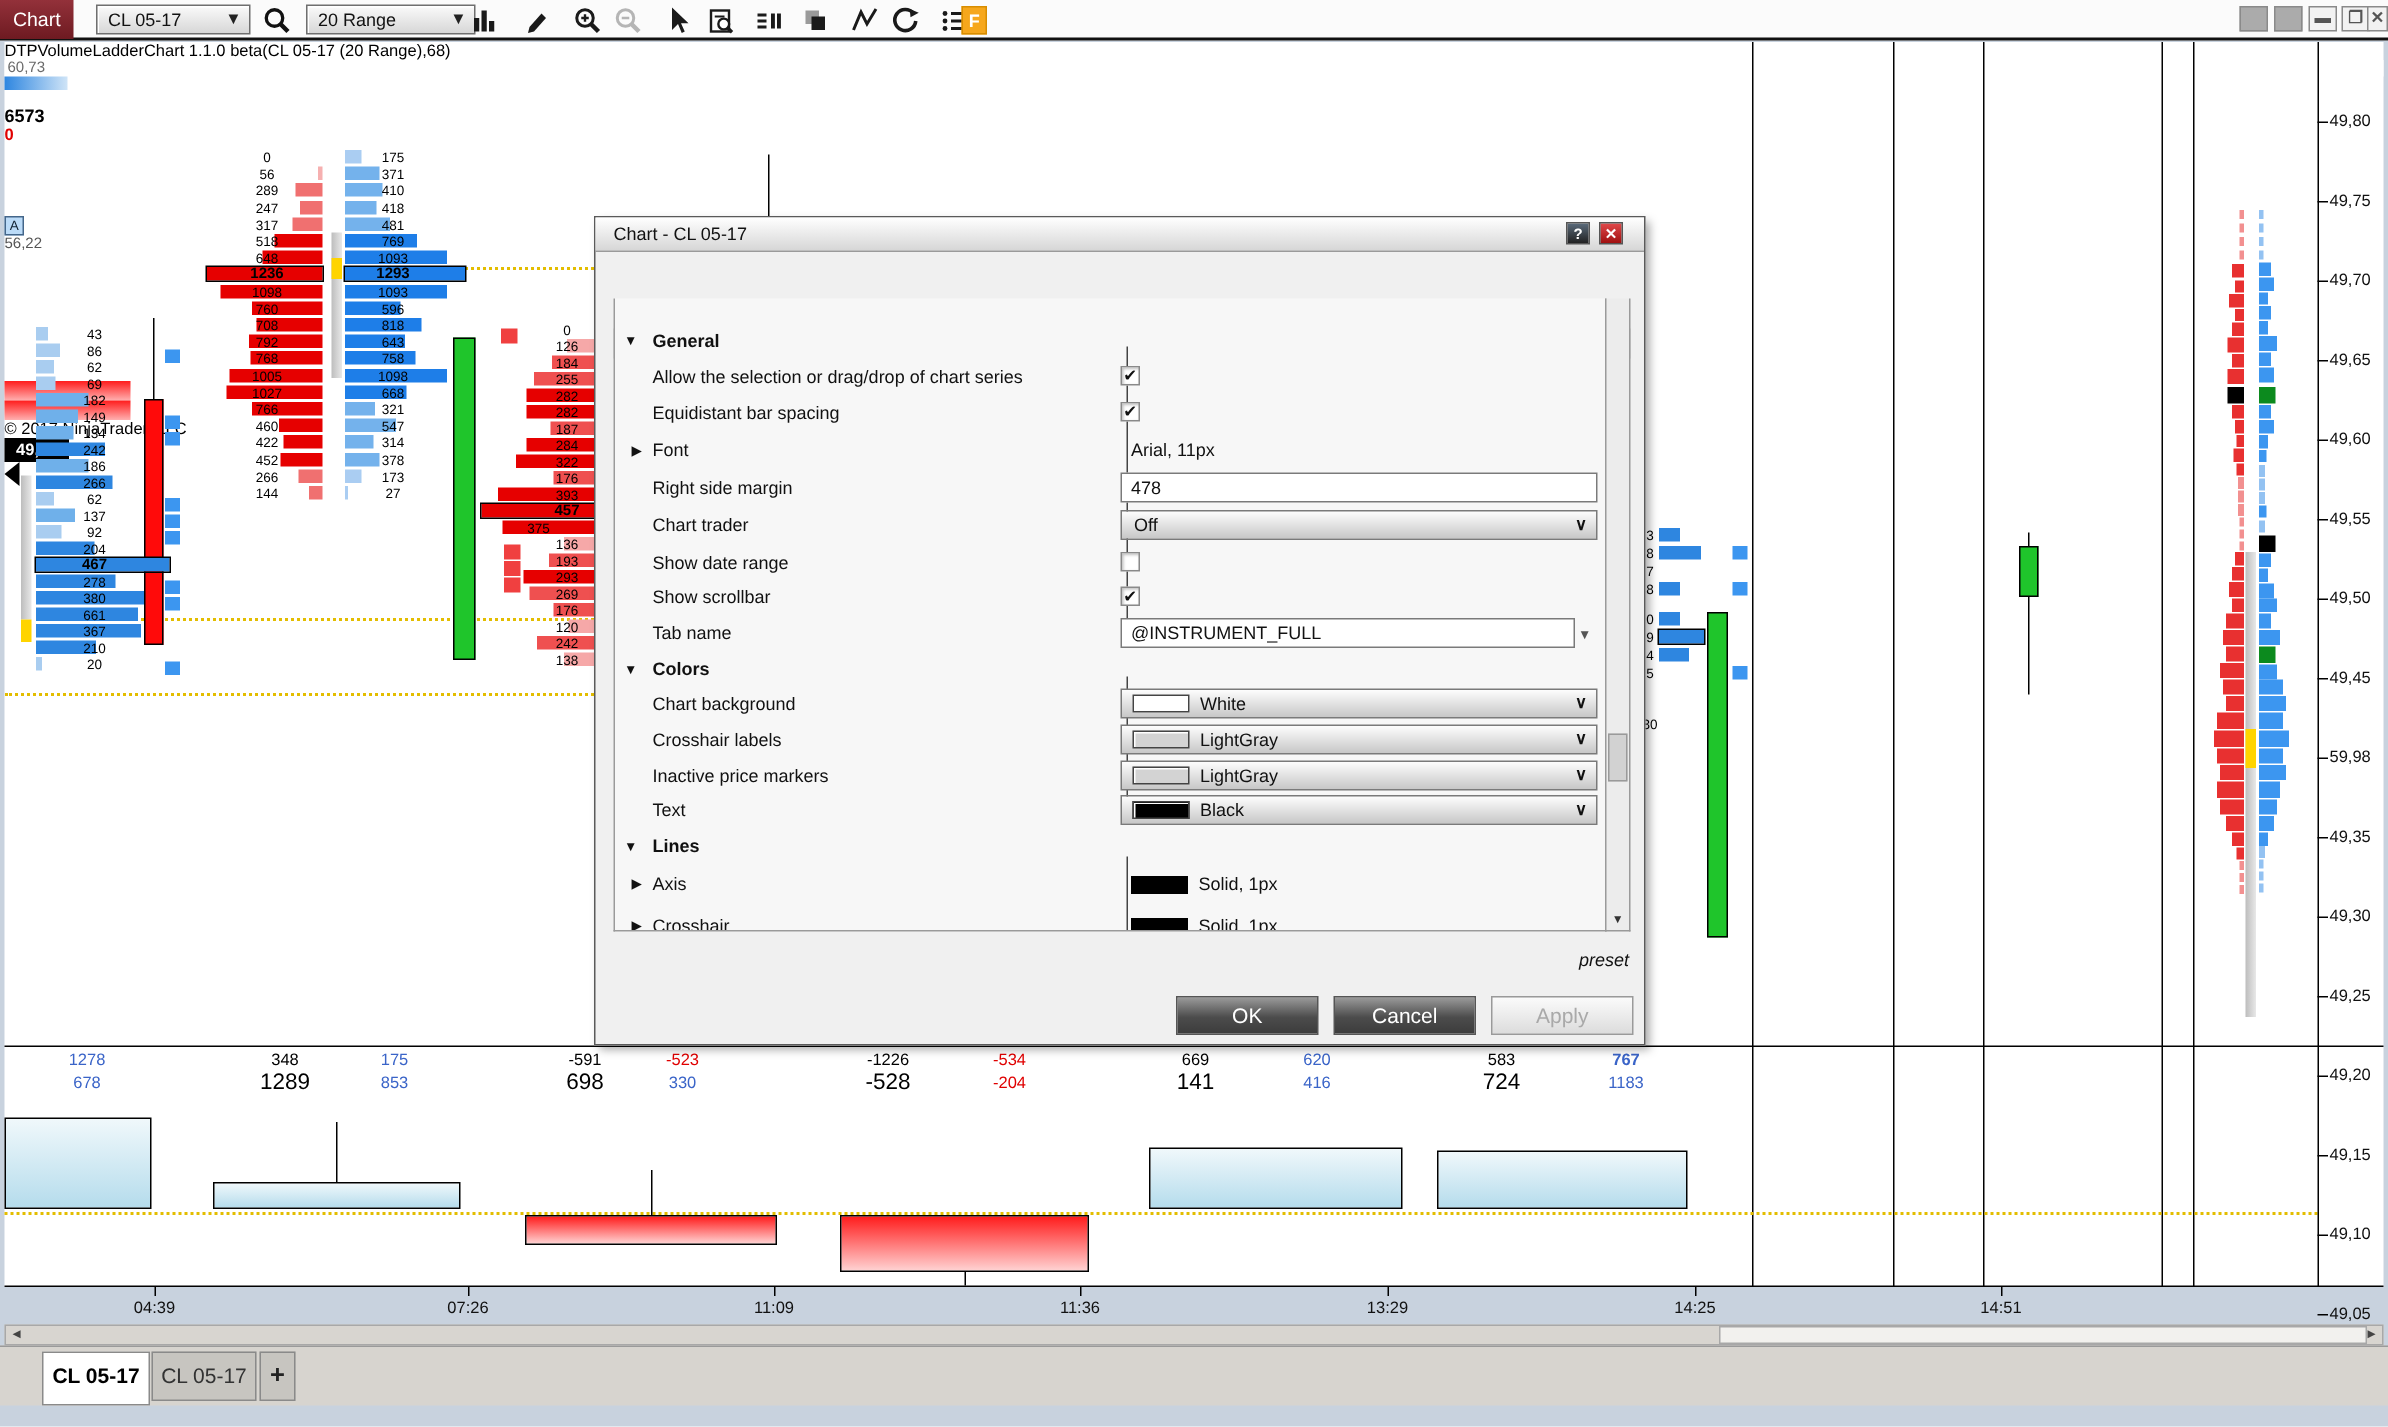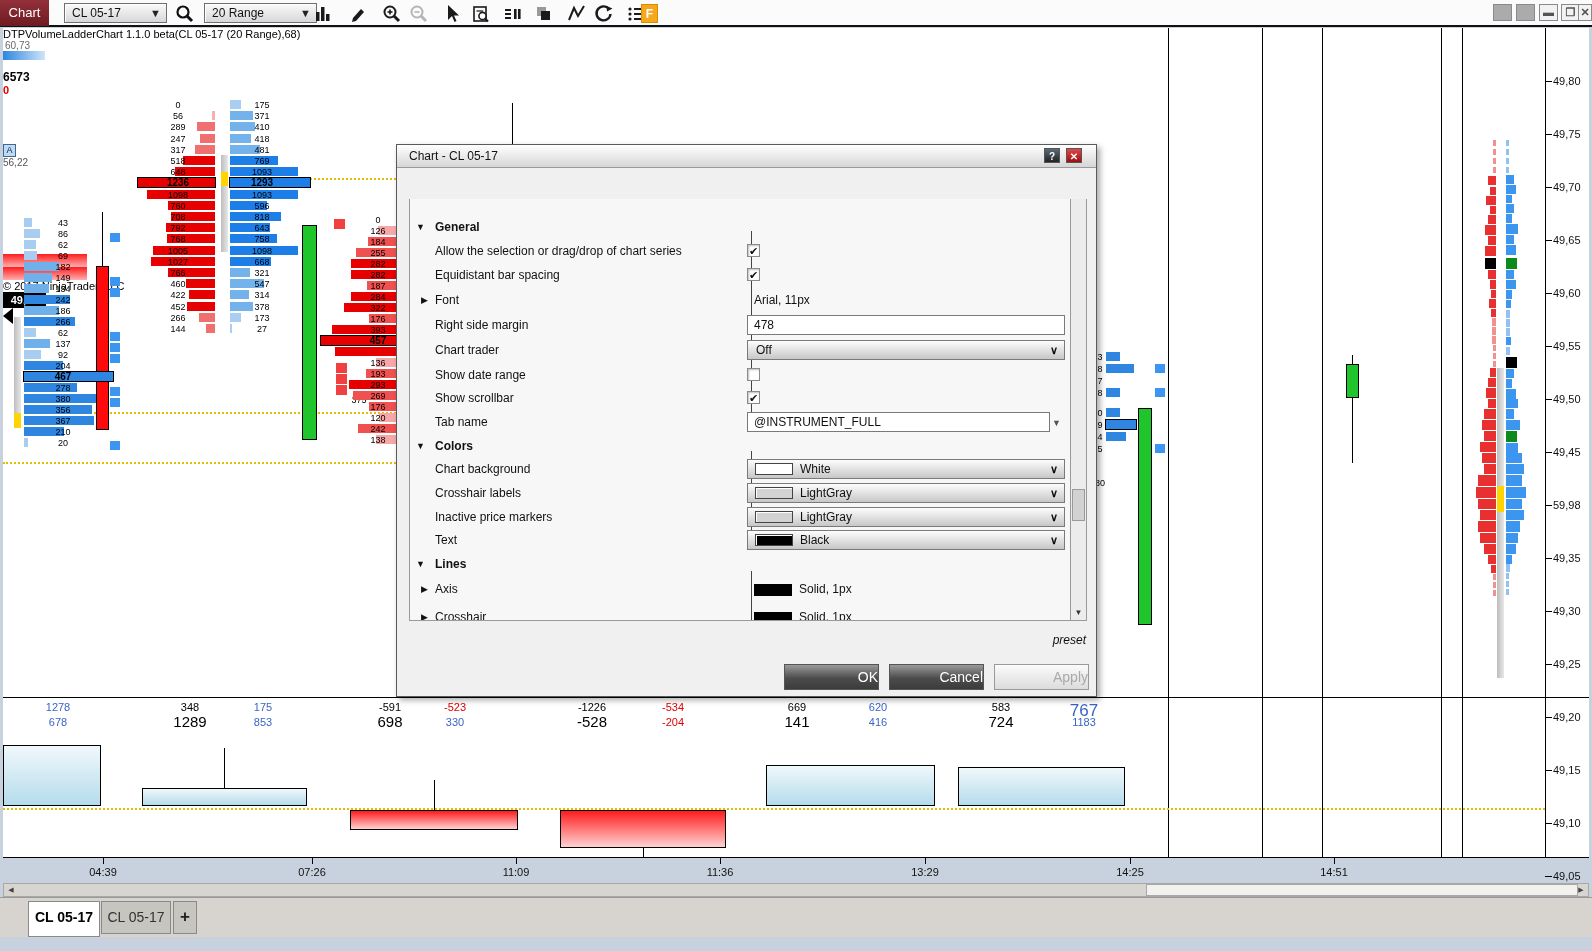--- a/index.html
+++ b/index.html
@@ -63,21 +63,21 @@
       box-shadow:inset 1px 1px 2px rgba(0,0,0,.25);font-size:11px;line-height:12px;text-align:center;color:#111;box-sizing:border-box;}
   .tbox{position:absolute;height:20px;background:#fff;border:1px solid #7a7a7a;box-sizing:border-box;
       font-size:12px;color:#111;line-height:18px;padding-left:6px;}
   .dsel{position:absolute;height:20px;background:linear-gradient(#fdfdfd,#c7c7c7);border:1px solid #7a7a7a;
       box-sizing:border-box;font-size:12px;color:#111;line-height:18px;}
   .swatch{position:absolute;left:7px;top:3px;width:38px;height:12px;border:1px solid #444;box-shadow:1px 1px 0 #fff inset;box-sizing:border-box;}
   .valtxt{position:absolute;font-size:12px;color:#111;white-space:nowrap;}
   .vdiv{position:absolute;left:341px;width:1px;background:#444;}
   #presetLbl{position:absolute;right:10px;top:488px;font-size:12px;font-style:italic;color:#111;}
   .okbtn{position:absolute;top:519px;width:95px;height:26px;border:1px solid #555;box-sizing:border-box;
-      background:linear-gradient(#9a9a9a,#4c4c4c 55%,#3c3c3c);color:#fff;font-size:14px;text-align:right;line-height:24px;}
+      background:linear-gradient(#9a9a9a,#4c4c4c 55%,#3c3c3c);color:#fff;font-size:14px;text-align:center;line-height:24px;}
   .okbtn.disabled{background:linear-gradient(#fbfbfb,#dcdcdc);color:#a9a9a9;border-color:#9a9a9a;}
   
   #scrollrow{position:absolute;left:3px;top:883px;width:1586px;height:14px;background:#d8d5d0;border:1px solid #a8a8a8;box-sizing:border-box;}
   #scrollthumb{position:absolute;left:1142px;top:0px;width:432px;height:12px;background:#f2f1ee;border:1px solid #a8a8a8;box-sizing:border-box;}
   .scrEnd{position:absolute;top:1px;width:12px;height:10px;font-size:7px;color:#444;text-align:center;line-height:10px;}
   #tabbar{position:absolute;left:0px;top:897px;width:1592px;height:39px;background:#d7d4cf;border-top:1px solid #9a9a9a;}
   .tab{position:absolute;top:3px;height:33px;font-size:14px;text-align:center;box-sizing:border-box;border:1px solid #8a8a8a;line-height:31px;}
   .tab.active{background:#fff;color:#000;z-index:2;height:36px;font-weight:bold;}
   .tab.inactive{background:#c7c5c0;color:#333;}
   #plusTab{position:absolute;top:3px;width:24px;height:33px;background:#c7c5c0;border:1px solid #8a8a8a;
@@ -221,21 +221,21 @@
     <div class="ltxt" style="left: 60px; top: 322px;">92</div>
     <div class="bar" style="left: 21px; top: 333px; width: 38.76px; background: rgb(46, 134, 224);"></div>
     <div class="ltxt" style="left: 60px; top: 333px;">204</div>
     <div class="bar" style="left: 21px; top: 344px; width: 88.73px; background: rgb(46, 134, 224); outline: rgb(0, 0, 0) solid 1px;"></div>
     <div class="ltxt b" style="left: 60px; top: 344px;">467</div>
     <div class="bar" style="left: 21px; top: 355px; width: 52.82px; background: rgb(46, 134, 224);"></div>
     <div class="ltxt" style="left: 60px; top: 355px;">278</div>
     <div class="bar" style="left: 21px; top: 366px; width: 72.2px; background: rgb(46, 134, 224);"></div>
     <div class="ltxt" style="left: 60px; top: 366px;">380</div>
     <div class="bar" style="left: 21px; top: 377px; width: 67.64px; background: rgb(46, 134, 224);"></div>
-    <div class="ltxt" style="left: 60px; top: 377px;">356</div>
+    <div class="ltxt" style="left: 60px; top: 377px;">661</div>
     <div class="bar" style="left: 21px; top: 388px; width: 69.73px; background: rgb(46, 134, 224);"></div>
     <div class="ltxt" style="left: 60px; top: 388px;">367</div>
     <div class="bar" style="left: 21px; top: 399px; width: 39.9px; background: rgb(46, 134, 224);"></div>
     <div class="ltxt" style="left: 60px; top: 399px;">210</div>
     <div class="bar" style="left: 21px; top: 410px; width: 3.8px; background: rgb(169, 205, 240);"></div>
     <div class="ltxt" style="left: 60px; top: 410px;">20</div>
     <div class="sq" style="left: 107px; top: 205px; width: 10px; height: 9px; background: rgb(60, 150, 240);"></div>
     <div class="sq" style="left: 107px; top: 249px; width: 10px; height: 9px; background: rgb(60, 150, 240);"></div>
     <div class="sq" style="left: 107px; top: 260px; width: 10px; height: 9px; background: rgb(60, 150, 240);"></div>
     <div class="sq" style="left: 107px; top: 304px; width: 10px; height: 9px; background: rgb(60, 150, 240);"></div>
@@ -352,21 +352,21 @@
     <div class="ltxt" style="left: 375px; top: 264px;">284</div>
     <div class="bar" style="left: 341.26px; top: 275px; width: 54.74px; background: rgb(230, 0, 0);"></div>
     <div class="ltxt" style="left: 375px; top: 275px;">322</div>
     <div class="bar" style="left: 366.08px; top: 286px; width: 29.92px; background: rgb(239, 80, 80);"></div>
     <div class="ltxt" style="left: 375px; top: 286px;">176</div>
     <div class="bar" style="left: 329.19px; top: 297px; width: 66.81px; background: rgb(230, 0, 0);"></div>
     <div class="ltxt" style="left: 375px; top: 297px;">393</div>
     <div class="bar" style="left: 318.31px; top: 308px; width: 77.69px; background: rgb(230, 0, 0); outline: rgb(0, 0, 0) solid 1px;"></div>
     <div class="ltxt b" style="left: 375px; top: 308px;">457</div>
     <div class="bar" style="left: 332.25px; top: 319px; width: 63.75px; background: rgb(230, 0, 0);"></div>
-    <div class="ltxt" style="left: 356px; top: 319px; margin-top: 48px;">375</div>
+    <div class="ltxt" style="left: 356px; top: 319px;">375</div>
     <div class="bar" style="left: 372.88px; top: 330px; width: 23.12px; background: rgb(246, 168, 168);"></div>
     <div class="ltxt" style="left: 375px; top: 330px;">136</div>
     <div class="bar" style="left: 363.19px; top: 341px; width: 32.81px; background: rgb(239, 80, 80);"></div>
     <div class="ltxt" style="left: 375px; top: 341px;">193</div>
     <div class="bar" style="left: 346.19px; top: 352px; width: 49.81px; background: rgb(230, 0, 0);"></div>
     <div class="ltxt" style="left: 375px; top: 352px;">293</div>
     <div class="bar" style="left: 350.27px; top: 363px; width: 45.73px; background: rgb(239, 80, 80);"></div>
     <div class="ltxt" style="left: 375px; top: 363px;">269</div>
     <div class="bar" style="left: 366.08px; top: 374px; width: 29.92px; background: rgb(239, 80, 80);"></div>
     <div class="ltxt" style="left: 375px; top: 374px;">176</div>
@@ -513,21 +513,21 @@
     <div class="volnum" style="left: 589px; top: 673px; font-size: 11px; color: rgb(0, 0, 0);">-1226</div>
     <div class="volnum" style="left: 589px; top: 685px; font-size: 15px; color: rgb(0, 0, 0);">-528</div>
     <div class="volnum" style="left: 670px; top: 673px; font-size: 11px; color: rgb(224, 0, 0);">-534</div>
     <div class="volnum" style="left: 670px; top: 688px; font-size: 11px; color: rgb(224, 0, 0);">-204</div>
     <div class="volnum" style="left: 794px; top: 673px; font-size: 11px; color: rgb(0, 0, 0);">669</div>
     <div class="volnum" style="left: 794px; top: 685px; font-size: 15px; color: rgb(0, 0, 0);">141</div>
     <div class="volnum" style="left: 875px; top: 673px; font-size: 11px; color: rgb(58, 100, 200);">620</div>
     <div class="volnum" style="left: 875px; top: 688px; font-size: 11px; color: rgb(58, 100, 200);">416</div>
     <div class="volnum" style="left: 998px; top: 673px; font-size: 11px; color: rgb(0, 0, 0);">583</div>
     <div class="volnum" style="left: 998px; top: 685px; font-size: 15px; color: rgb(0, 0, 0);">724</div>
-    <div class="volnum" style="left: 1081px; top: 673px; font-size: 17px; color: rgb(58, 100, 200);">767</div>
+    <div class="volnum" style="left: 1081px; top: 673px; font-size: 11px; color: rgb(58, 100, 200); font-weight: bold;">767</div>
     <div class="volnum" style="left: 1081px; top: 688px; font-size: 11px; color: rgb(58, 100, 200);">1183</div>
     <div class="histbar blue" style="left: 0px; top: 717px; width: 98px; height: 61px;"></div>
     <div class="histbar blue" style="left: 139px; top: 760px; width: 165px; height: 18px;"></div>
     <div class="vline" style="left: 221px; top: 720px; height: 40px;"></div>
     <div class="histbar red" style="left: 347px; top: 782px; width: 168px; height: 20px;"></div>
     <div class="vline" style="left: 431px; top: 752px; height: 30px;"></div>
     <div class="histbar red" style="left: 557px; top: 782px; width: 166px; height: 38px;"></div>
     <div class="vline" style="left: 640px; top: 820px; height: 9px;"></div>
     <div class="histbar blue" style="left: 763px; top: 737px; width: 169px; height: 41px;"></div>
     <div class="histbar blue" style="left: 955px; top: 739px; width: 167px; height: 39px;"></div>

